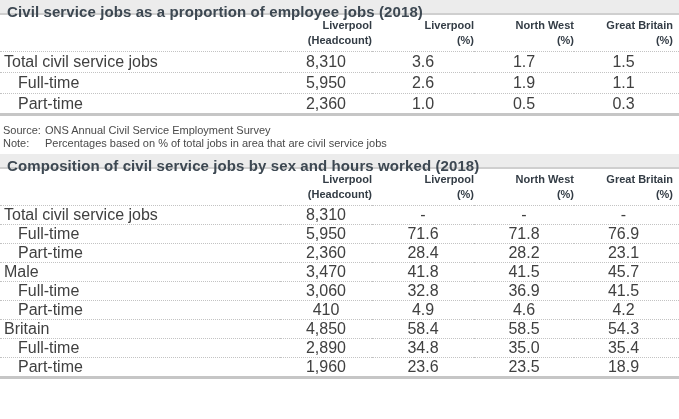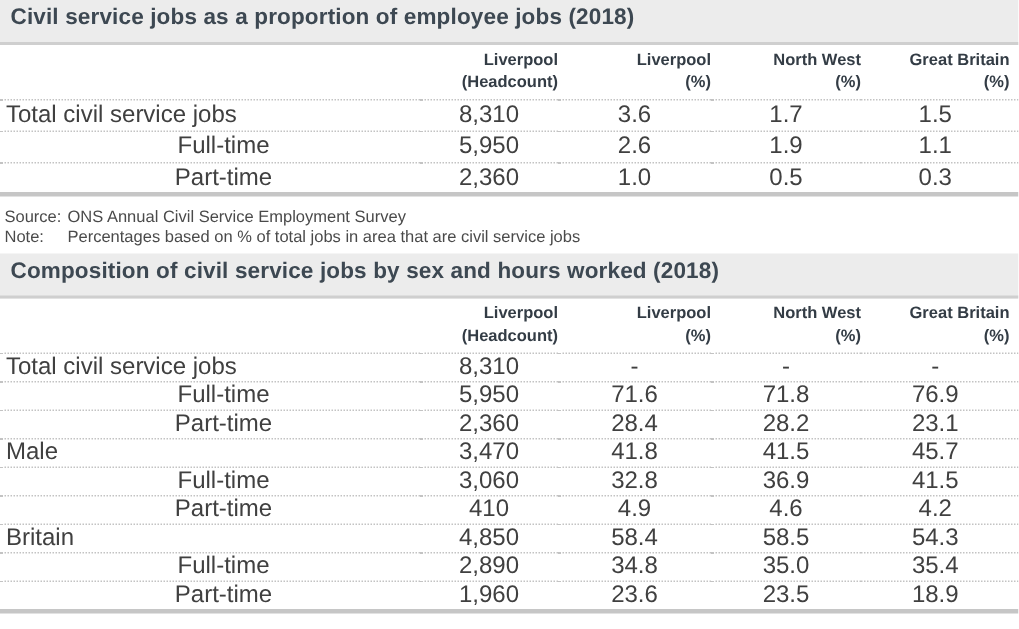--- a/index.html
+++ b/index.html
@@ -17,21 +17,21 @@
     margin: 0; padding: 0;
     width: 679px; height: 419px;
     background: #ffffff;
     font-family: "Liberation Sans", "DejaVu Sans", sans-serif;
     overflow: hidden;
   }
   .title-bar {
     background: var(--title_bar_bg);
     color: var(--title_text);
     border-bottom: 2px solid var(--bar_border);
-    height: 30px;
+    height: 15px;
     line-height: 24px;
     font-size: 15px;
     font-weight: bold;
     padding-left: 7px;
     letter-spacing: 0.1px;
   }
   table {
     width: 100%;
     border-collapse: collapse;
     table-layout: fixed;
@@ -52,21 +52,21 @@
   tbody td {
     border-top: 1px dotted var(--divider);
     font-size: 16px;
     color: var(--body_text);
     padding: 0;
   }
   .t1 tbody td { height: 21px; }
   .t2 tbody td { height: 19px; }
   td.num { text-align: center; }
   td.row-label { text-align: left; padding-left: 4px; }
-  td.row-label.indent { padding-left: 18px; text-align: center; }
+  td.row-label.indent { padding-left: 18px; }
   .meta {
     margin: 8px 0 0 3px;
     font-size: 11px;
     color: var(--meta_text);
     line-height: 13px;
   }
   .meta-line { display: flex; }
   .meta-label { width: 42px; flex: 0 0 42px; }
   .section2-gap { height: 4px; }
 </style>

